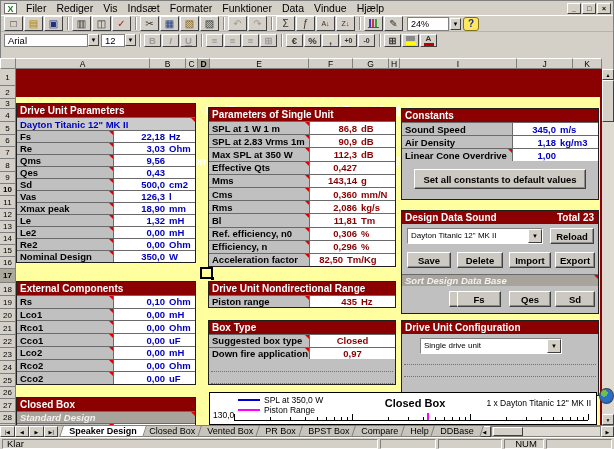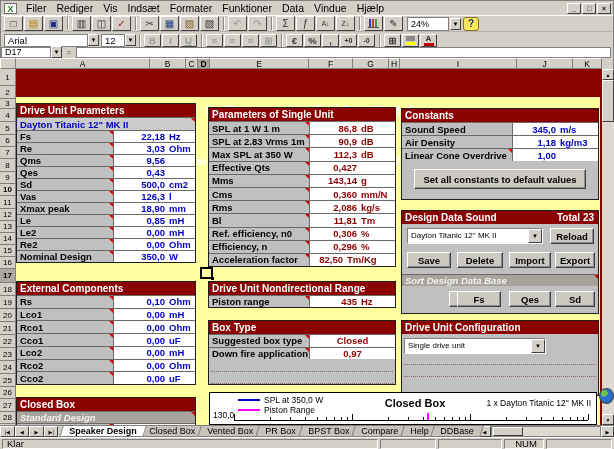--- a/index.html
+++ b/index.html
@@ -192,28 +192,20 @@
         </span>
         <span class="fbtn raised">
           <span class="stack">
             <span style="font-size: 8px; font-weight: bold; line-height: 7px;">A</span>
             <span class="cbar" style="background: rgb(192, 0, 0);"></span>
           </span>
         </span>
       </span>
   </div>
 
-  <div class="fbar">
-    <span class="namebox">
-        <span>D17</span>
-      </span>
-    <span class="dd raised">▼</span>
-    <span class="eq">=</span>
-    <span class="ffield"></span>
-  </div>
 
   <div class="corner"></div>
   <div id="colhdr">
       <div class="ch" style="width: 134px;">A</div>
       <div class="ch" style="width: 36px;">B</div>
       <div class="ch" style="width: 12px;">C</div>
       <div class="ch active" style="width: 12px;">D</div>
       <div class="ch" style="width: 99px;">E</div>
       <div class="ch" style="width: 44px;">F</div>
       <div class="ch" style="width: 36px;">G</div>
@@ -310,21 +302,21 @@
           <div class="trow">
             <div class="tl noted" style="width: 96px;">Xmax peak</div>
             <div class="tv">
               <span class="num blue">18,90</span>
               <span class="unit blue" style="width: 30px;">mm</span>
             </div>
           </div>
           <div class="trow">
             <div class="tl noted" style="width: 96px;">Le</div>
             <div class="tv">
-              <span class="num blue">0,85</span>
+              <span class="num blue">1,32</span>
               <span class="unit blue" style="width: 30px;">mH</span>
             </div>
           </div>
           <div class="trow">
             <div class="tl noted" style="width: 96px;">Le2</div>
             <div class="tv">
               <span class="num blue">0,00</span>
               <span class="unit blue" style="width: 30px;">mH</span>
             </div>
           </div>
@@ -568,21 +560,21 @@
         </div>
       <div class="panel">
         <div class="dotline" style="top:12px"></div>
         <div class="dotline" style="top:24px"></div>
       </div>
     </div>
 
     <div class="sec" style="left:385px;top:251px;width:198px;height:76px">
       <div class="sec-h">Drive Unit Configuration</div>
       <div class="panel">
-        <div class="combo" style="left:2px;top:4px;width:142px">
+        <div class="combo" style="left:18px;top:4px;width:142px">
           <span class="ctext">Single drive unit</span>
           <span class="cbtn">▼</span>
         </div>
         <div class="dotline" style="top:30px"></div>
         <div class="dotline" style="top:42px"></div>
       </div>
     </div>
 
     <div class="sec" style="left:0;top:328px;width:180px;height:40px">
       <div class="sec-h">Closed Box</div>

